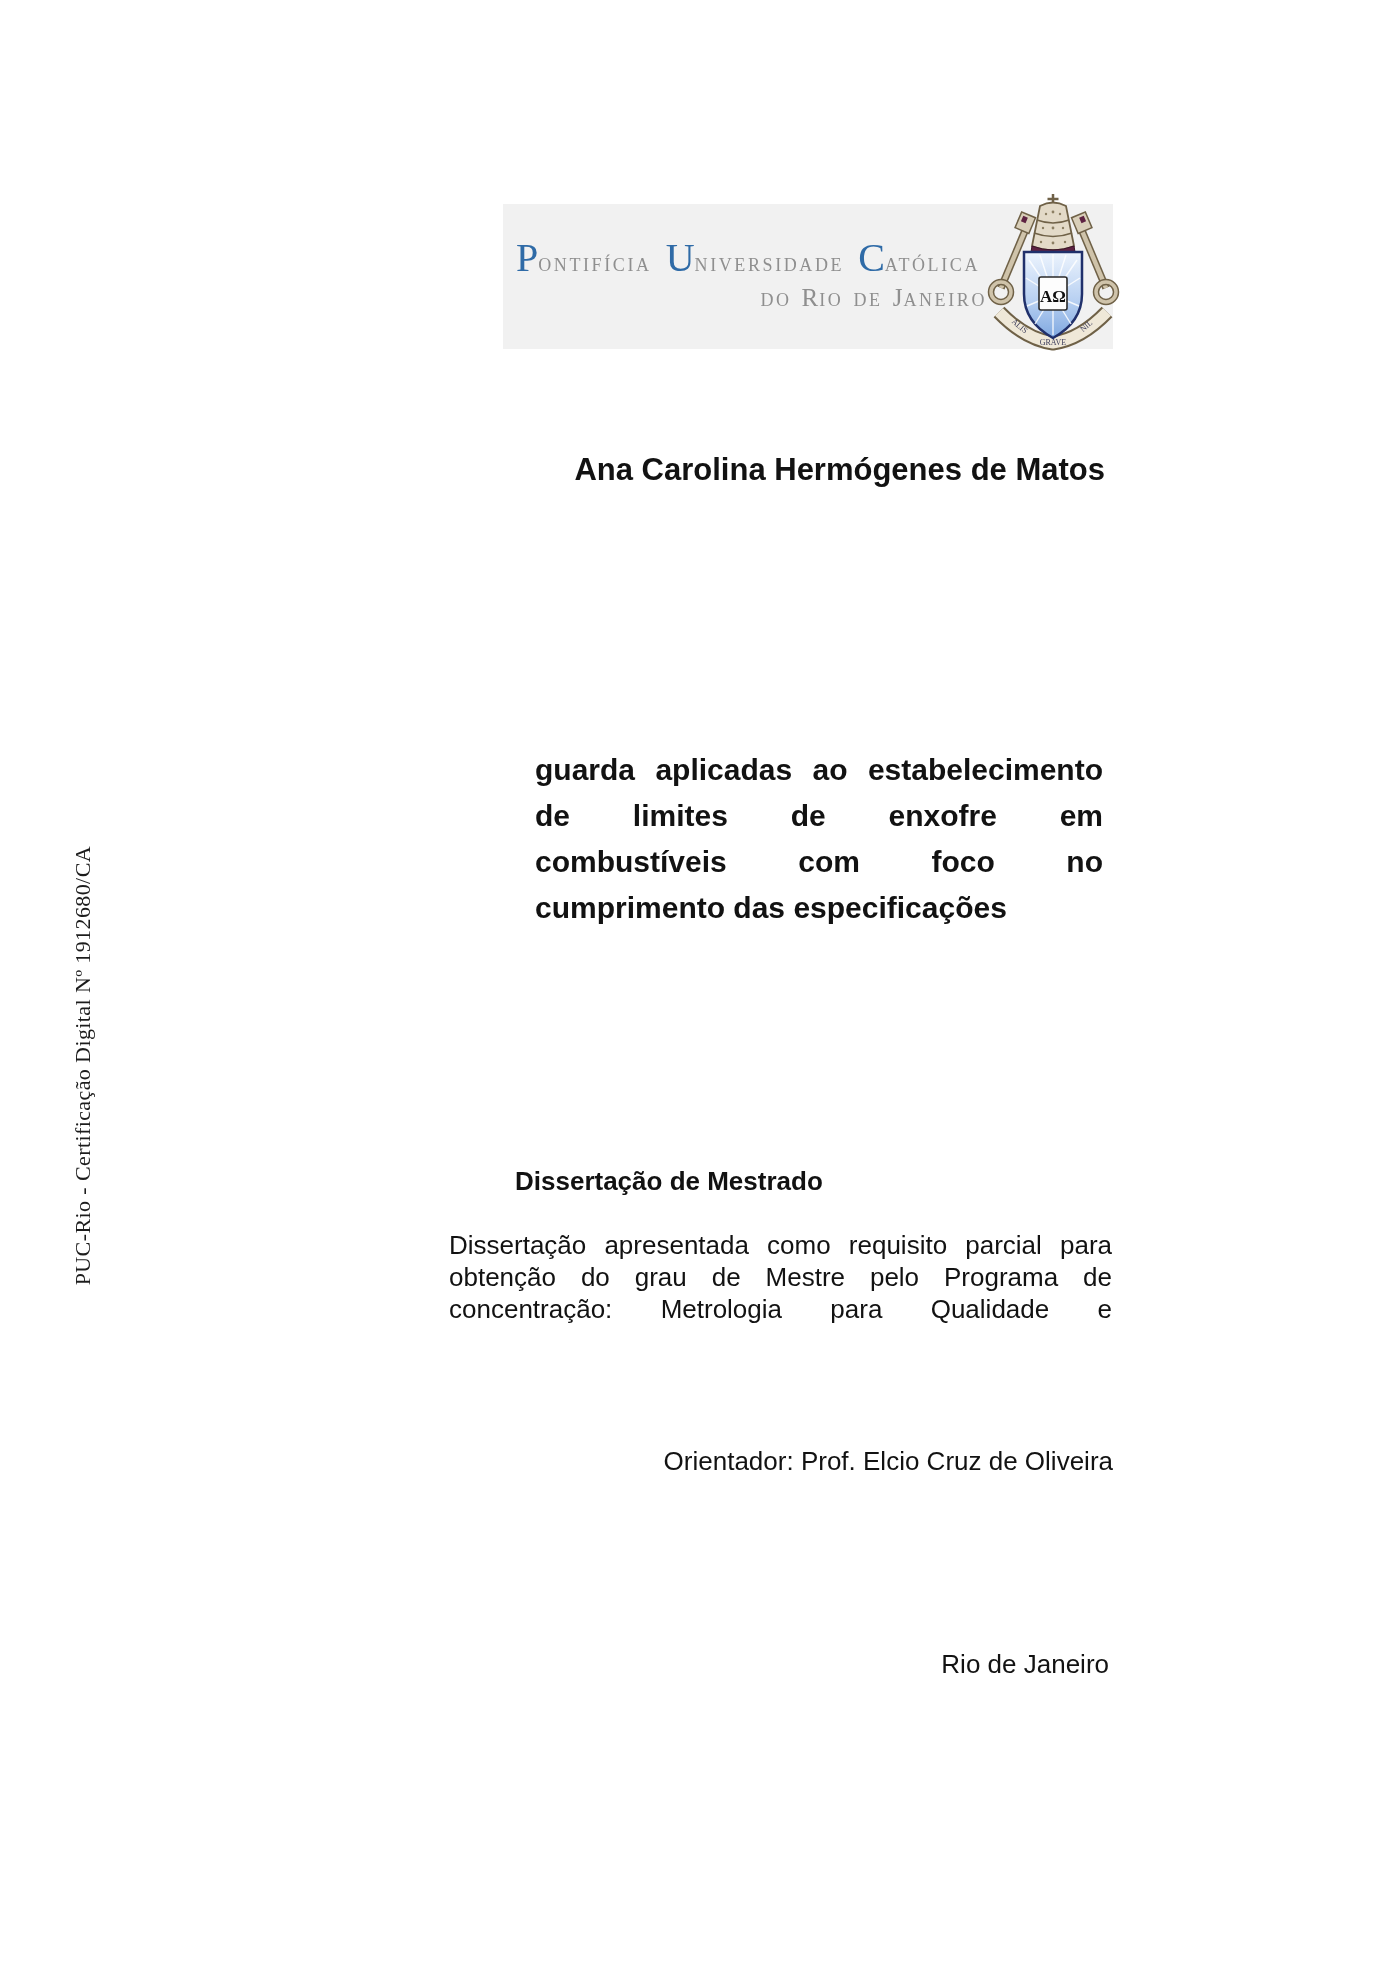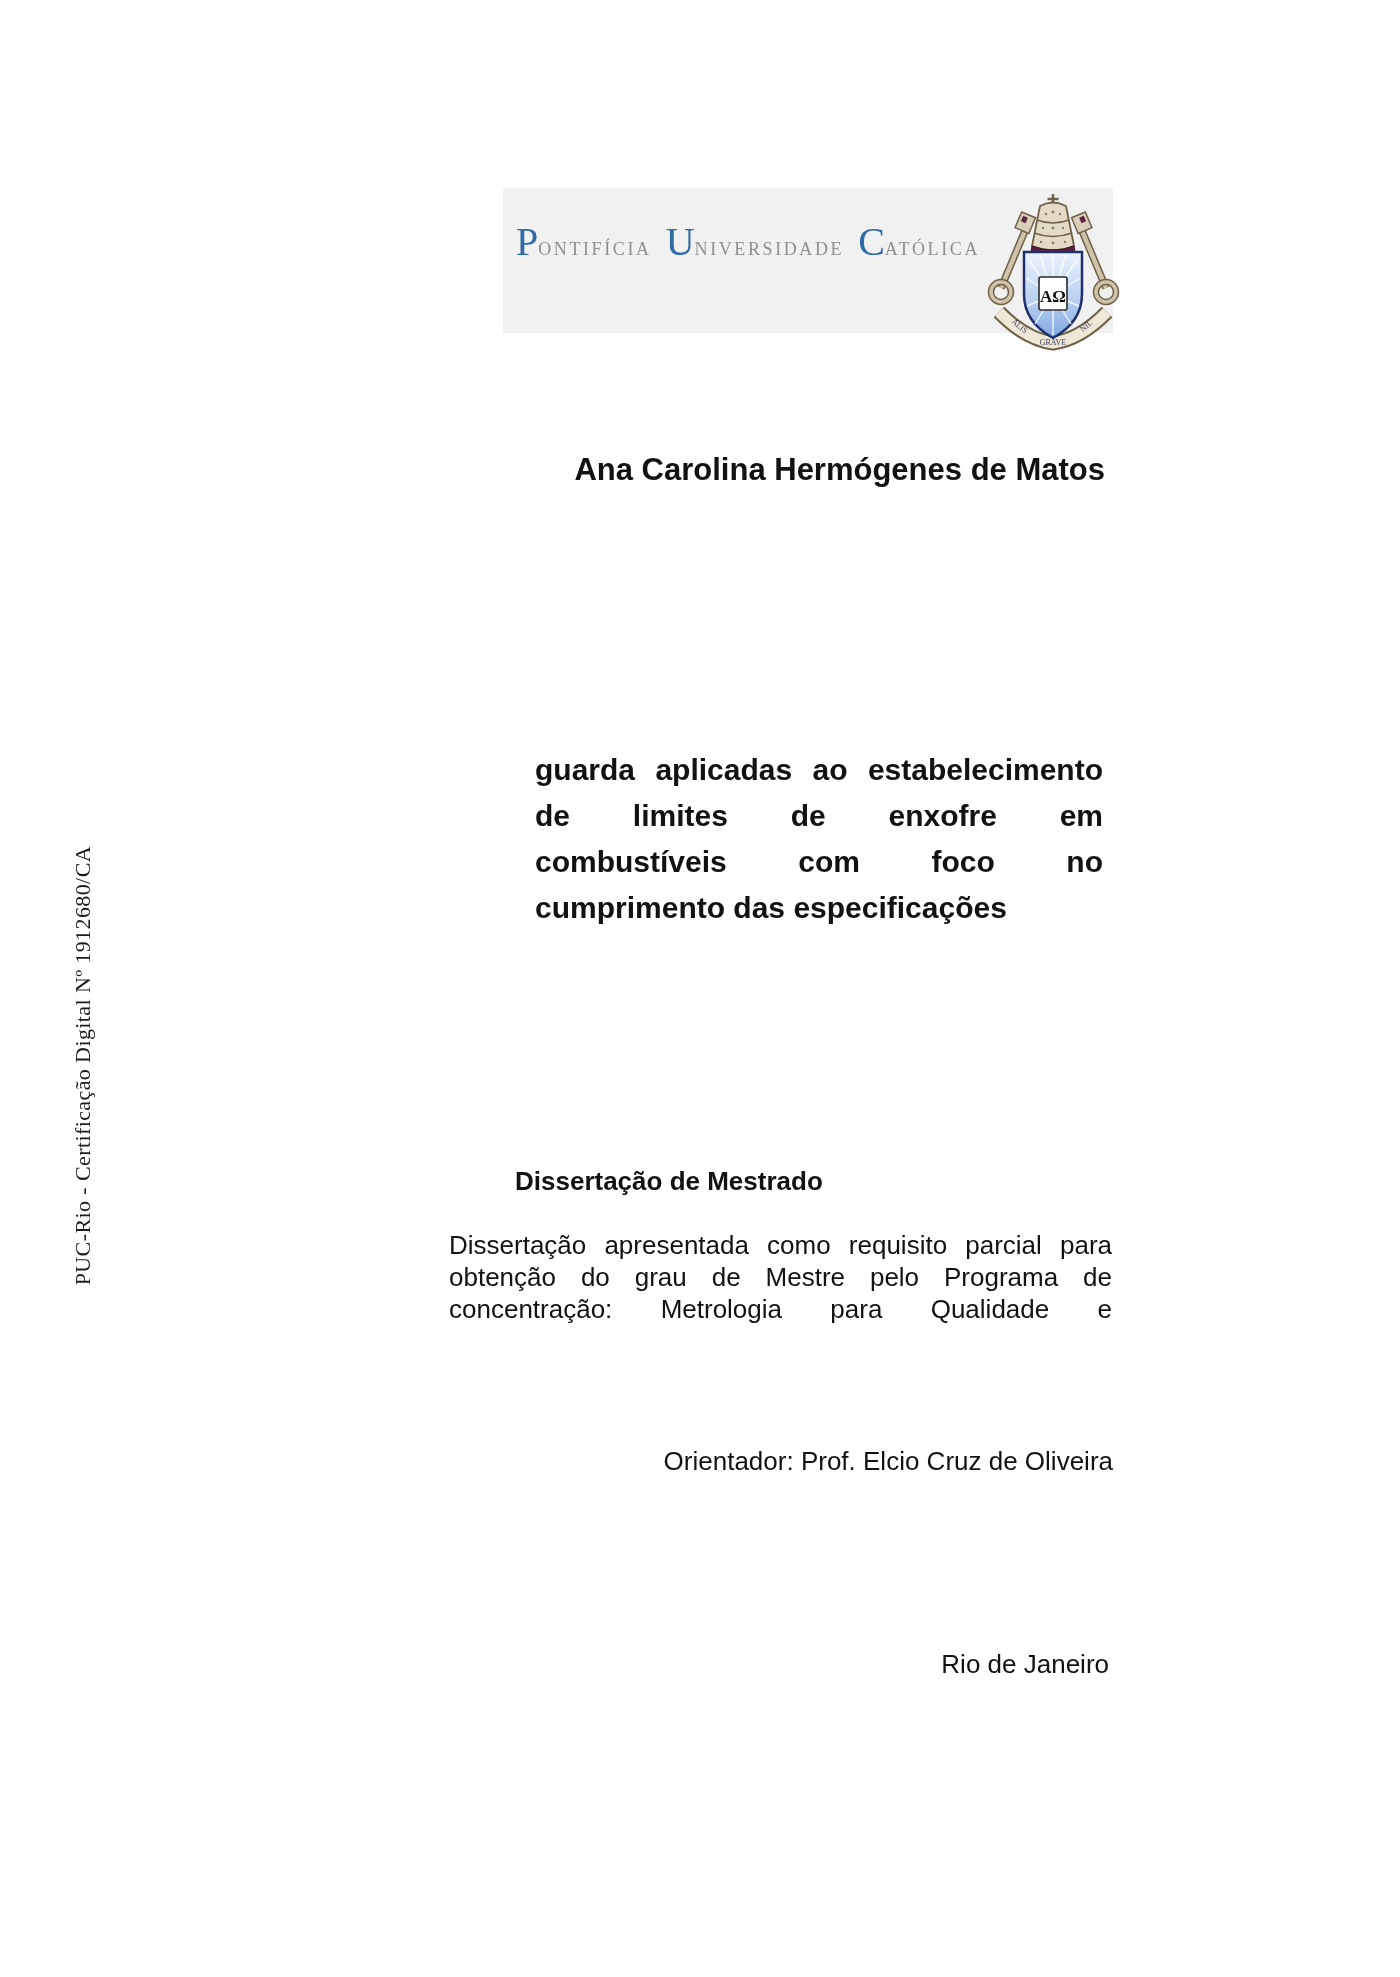--- a/index.html
+++ b/index.html
@@ -13,21 +13,21 @@
   
   .sidebar-text{
     position:absolute;left:70px;top:846px;
     writing-mode:vertical-rl;transform:rotate(180deg);
     font-family:"Liberation Serif",serif;font-size:22px;color:#1c1c1c;
     letter-spacing:0.4px;white-space:nowrap;
   }
 
   
   .logo-box{
-    position:absolute;left:503px;top:188px;width:610px;height:145px;
+    position:absolute;left:503px;top:204px;width:610px;height:145px;
     background:#f1f1f1;
   }
   .wordmark{position:absolute;left:4px;top:30px;width:482px;text-align:center;white-space:nowrap;}
   .wm-line1{white-space:nowrap;}
   .wm-word{margin:0 7px;}
   .cap{font-family:"Liberation Serif",serif;font-size:40px;color:#2f6ba7;}
   .sc{font-family:"Liberation Serif",serif;font-size:18px;letter-spacing:2.6px;color:#8f8f8f;}
   .cap2{font-family:"Liberation Serif",serif;font-size:25px;color:#8f8f8f;letter-spacing:1px;}
   .wm-line2{margin-top:3px;text-align:right;padding-right:2px;white-space:nowrap;}
   .wm-line2 .sc{margin-left:6px;}
@@ -69,20 +69,23 @@
 <body>
 
 <div class="page">
 
   <div class="sidebar-text">PUC-Rio - Certificação Digital Nº 1912680/CA</div>
 
   <div class="logo-box">
     <div class="wordmark">
       <div class="wm-line1">
         <span class="wm-word"><span class="cap">P</span><span class="sc">ONTIFÍCIA</span></span><span class="wm-word"><span class="cap">U</span><span class="sc">NIVERSIDADE</span></span><span class="wm-word"><span class="cap">C</span><span class="sc">ATÓLICA</span></span>
+      </div>
+      <div class="wm-line2">
+        <span class="sc">DO</span><span class="sc" style="margin-left:10px;"><span class="cap2">R</span><span class="sc" style="margin-left:0;">IO</span></span><span class="sc" style="margin-left:10px;">DE</span><span class="sc" style="margin-left:10px;"><span class="cap2">J</span><span class="sc" style="margin-left:0;">ANEIRO</span></span>
       </div>
     </div>
   </div>
 
   <svg class="crest" width="137" height="172" viewBox="0 0 137 172" aria-hidden="true">
     <defs>
       <linearGradient id="sg" x1="0" y1="0" x2="0" y2="1">
         <stop offset="0" stop-color="#edf4fd"></stop>
         <stop offset="0.55" stop-color="#b9d1f2"></stop>
         <stop offset="1" stop-color="#7fa8e0"></stop>

